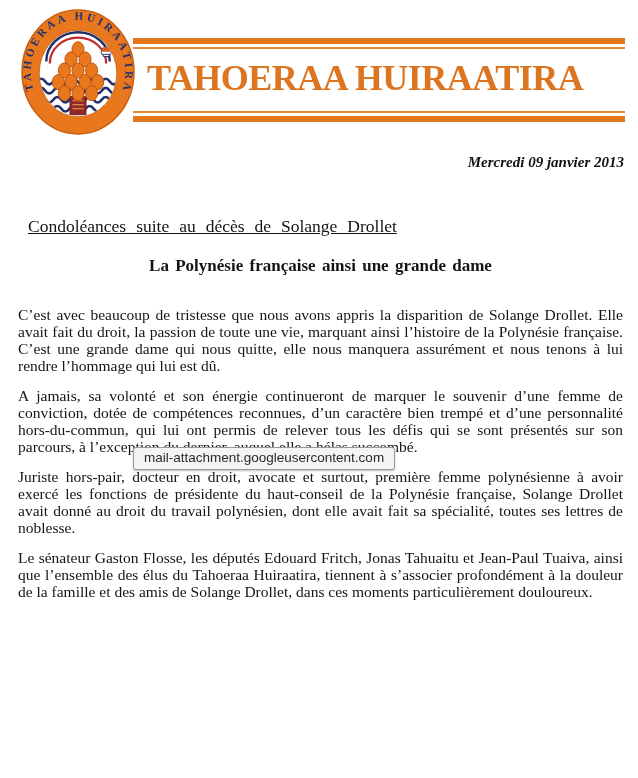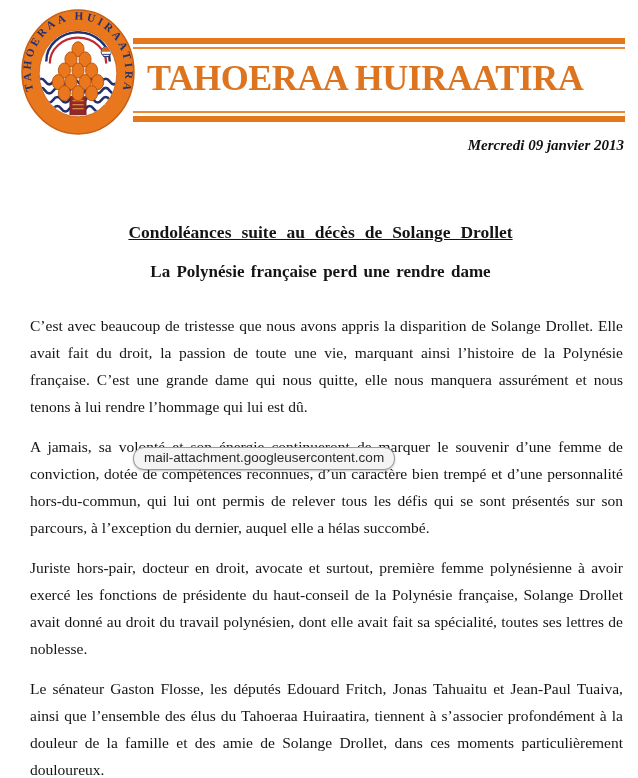--- a/index.html
+++ b/index.html
@@ -28,59 +28,59 @@
 
   .org-title {
     position: absolute; left: 147px; top: 59px; width: 478px;
     font-size: 36px; font-weight: bold; line-height: 38px;
     letter-spacing: -0.5px;
     color: #DD7420;
     white-space: nowrap;
   }
 
   .date-line {
-    position: absolute; right: 14px; top: 137px;
+    position: absolute; right: 14px; top: 154px;
     font-size: 15px; font-weight: bold; font-style: italic;
     color: #111111;
     text-align: right;
   }
 
   
   .content {
     position: absolute; left: 18px; right: 15px; top: 206px;
     color: #141414;
   }
   .doc-title {
-    text-align: center;
-    font-size: 17.5px; font-weight: bold;
+    text-align: left;
+    font-size: 17.5px; font-weight: normal;
     text-decoration: underline;
     word-spacing: 0.32em;
-    margin: 16px;
+    margin: 10px;
   }
   .doc-subtitle {
     text-align: center;
     font-size: 17px; font-weight: bold;
     word-spacing: 0.12em;
     margin: 19px 0 0 0;
   }
   .body-text p {
     font-size: 15.5px;
-    line-height: 27px;
+    line-height: 17px;
     text-align: justify;
-    margin: 0 0 13px 12px;
+    margin: 0 0 13px 0;
   }
   .body-text p:first-child { margin-top: 30px; }
 
   
   .status-bubble {
     position: absolute; left: 133px; top: 447px;
     padding: 2px 10px 4px 10px;
     background: #F4F4F4;
     border: 1px solid #9a9a9a;
-    border-radius: 11px;
+    border-radius: 3px;
     box-shadow: 0 1px 2px rgba(0,0,0,0.25);
     font-family: "Liberation Sans", "DejaVu Sans", sans-serif;
     font-size: 13.5px;
     color: #2a2a2a;
     white-space: nowrap;
   }
 </style>
 </head>
 <body>
 
@@ -147,24 +147,24 @@
   <div class="bar bar-thick-top"></div>
   <div class="bar bar-thin-top"></div>
   <div class="org-title">TAHOERAA HUIRAATIRA</div>
   <div class="bar bar-thin-bottom"></div>
   <div class="bar bar-thick-bottom"></div>
 
   <div class="date-line">Mercredi 09 janvier 2013</div>
 
   <div class="content">
     <h1 class="doc-title">Condoléances suite au décès de Solange Drollet</h1>
-    <h2 class="doc-subtitle">La Polynésie française perd une rendre dame</h2>
+    <h2 class="doc-subtitle">La Polynésie française ainsi une grande dame</h2>
     <div class="body-text">
       <p>C’est avec beaucoup de tristesse que nous avons appris la disparition de Solange Drollet. Elle avait fait du droit, la passion de toute une vie, marquant ainsi l’histoire de la Polynésie française. C’est une grande dame qui nous quitte, elle nous manquera assurément et nous tenons à lui rendre l’hommage qui lui est dû.</p>
       <p>A jamais, sa volonté et son énergie continueront de marquer le souvenir d’une femme de conviction, dotée de compétences reconnues, d’un caractère bien trempé et d’une personnalité hors-du-commun, qui lui ont permis de relever tous les défis qui se sont présentés sur son parcours, à l’exception du dernier, auquel elle a hélas succombé.</p>
       <p>Juriste hors-pair, docteur en droit, avocate et surtout, première femme polynésienne à avoir exercé les fonctions de présidente du haut-conseil de la Polynésie française, Solange Drollet avait donné au droit du travail polynésien, dont elle avait fait sa spécialité, toutes ses lettres de noblesse.</p>
-      <p>Le sénateur Gaston Flosse, les députés Edouard Fritch, Jonas Tahuaitu et Jean-Paul Tuaiva, ainsi que l’ensemble des élus du Tahoeraa Huiraatira, tiennent à s’associer profondément à la douleur de la famille et des amie de Solange Drollet, dans ces moments particulièrement douloureux.</p>
+      <p>Le sénateur Gaston Flosse, les députés Edouard Fritch, Jonas Tahuaitu et Jean-Paul Tuaiva, ainsi que l’ensemble des élus du Tahoeraa Huiraatira, tiennent à s’associer profondément à la douleur de la famille et des amis de Solange Drollet, dans ces moments particulièrement douloureux.</p>
     </div>
   </div>
 
   <div class="status-bubble">mail-attachment.googleusercontent.com</div>
 
 </div>
 
 </body></html>

